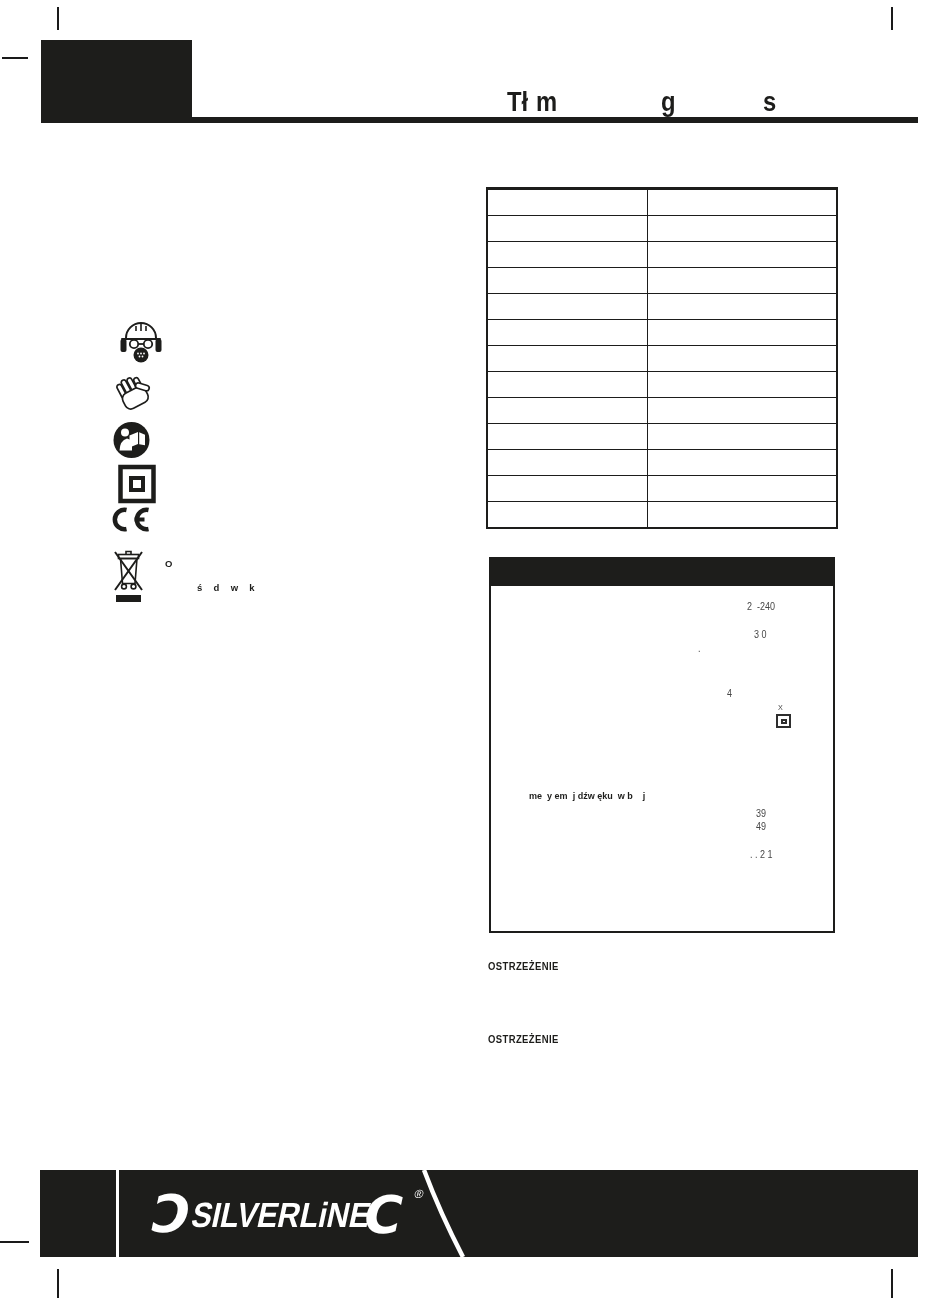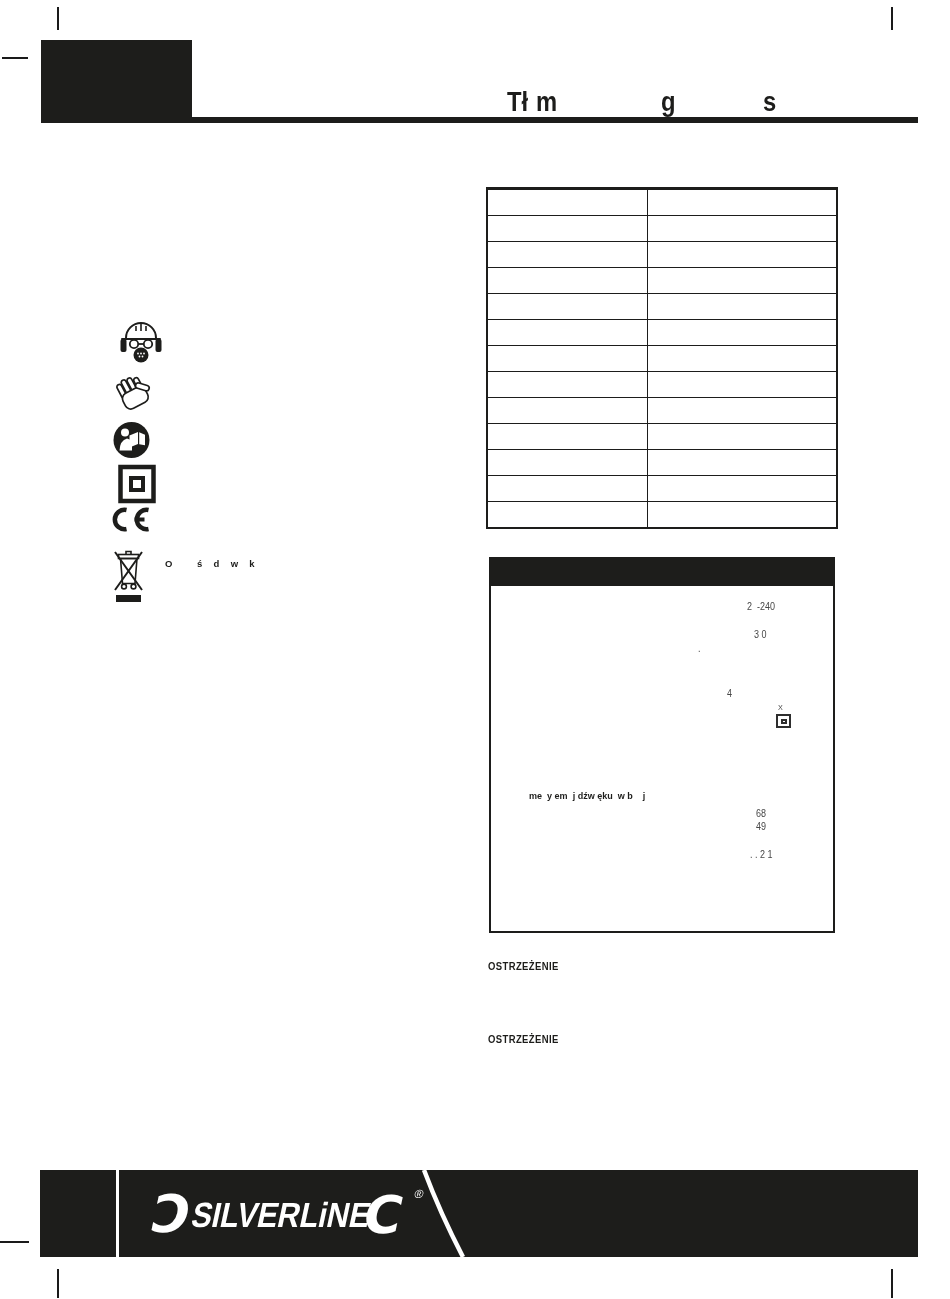--- a/index.html
+++ b/index.html
@@ -149,21 +149,21 @@
         <path d="M7.5 13.5 L24 13.5 L22 38.5 L9.5 38.5 Z"></path>
         <circle cx="11" cy="41.5" r="2.4"></circle>
         <circle cx="20.5" cy="41.5" r="2.4"></circle>
         <path d="M2 7 L29 45 M29 7 L2 45" stroke-width="2"></path>
       </g>
       <rect x="3" y="50" width="25" height="7" fill="#1d1d1b"></rect>
     </svg>
   </div>
 
   <span class="env-frag" style="left:165px;">O</span>
-  <span class="env-frag" style="left:197px;letter-spacing:2px;">ś  d  w  k</span>
+  <span class="env-frag" style="left:197px;letter-spacing:2px;margin-top:24px;">ś  d  w  k</span>
 
   <div class="spec-table">
       <div class="trow">
         <div class="tcell c0"></div>
         <div class="tcell c1"></div>
       </div>
       <div class="trow">
         <div class="tcell c0"></div>
         <div class="tcell c1"></div>
       </div>
@@ -218,21 +218,21 @@
   </div>
   <span class="frag" style="left:747px;top:601px;">2  -240</span>
   <span class="frag" style="left:754px;top:629px;">3 0</span>
   <span class="frag" style="left:698px;top:643px;">.</span>
   <span class="frag" style="left:727px;top:688px;">4</span>
   <span class="frag tiny" style="left:778px;top:703px;">X</span>
   <div class="sq-outer" style="left:776px;top:714px;">
     <div class="sq-inner"></div>
   </div>
   <span class="frag bold" style="left:529px;top:790px;">me  y em  j dźw ęku  w b    j</span>
-  <span class="frag" style="left:756px;top:808px;">68</span>
+  <span class="frag" style="left:756px;top:808px;">39</span>
   <span class="frag" style="left:756px;top:821px;">49</span>
   <span class="frag" style="left:750px;top:849px;">. . 2 1</span>
 
   <span class="warning" style="top:961px;">OSTRZEŻENIE</span>
   <span class="warning" style="top:1034px;">OSTRZEŻENIE</span>
 
   <div class="footer-left-box"></div>
   <div class="footer-bar"></div>
   <div class="footer-curve">
     <svg width="90" height="87" viewBox="0 0 90 87">

